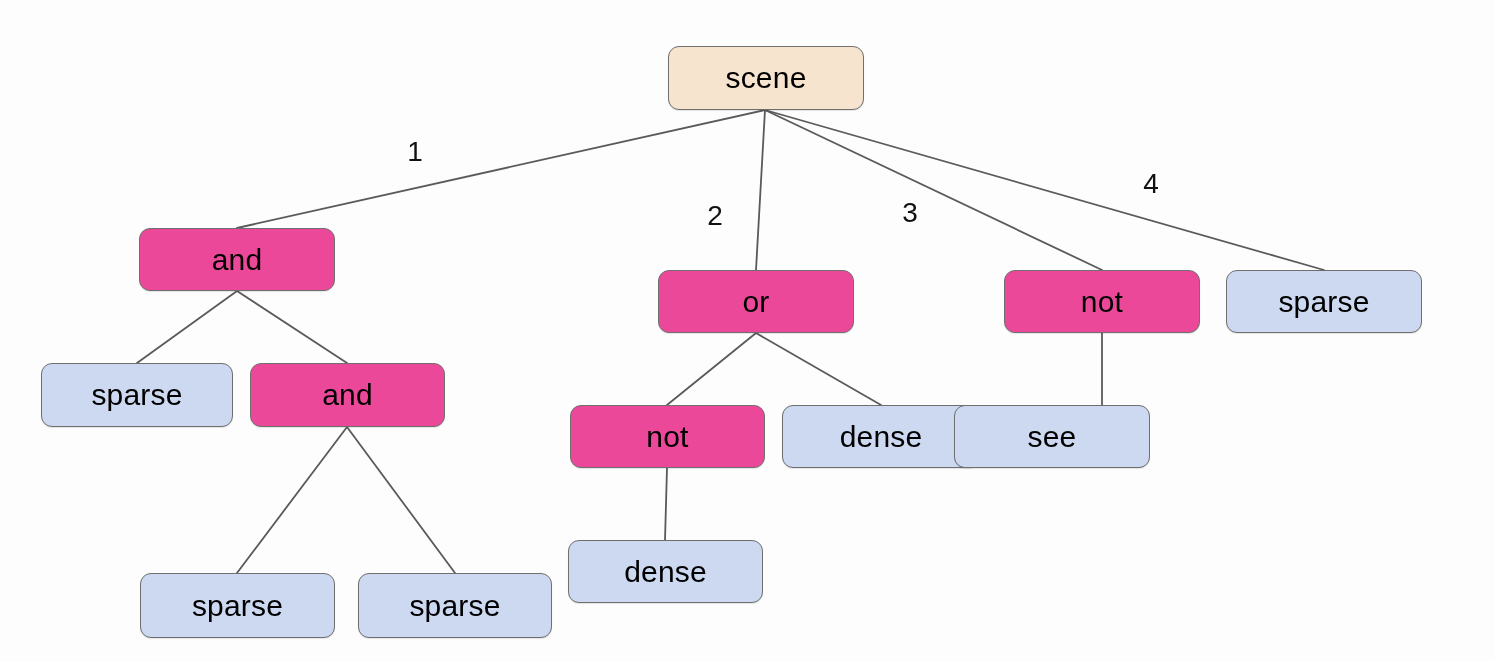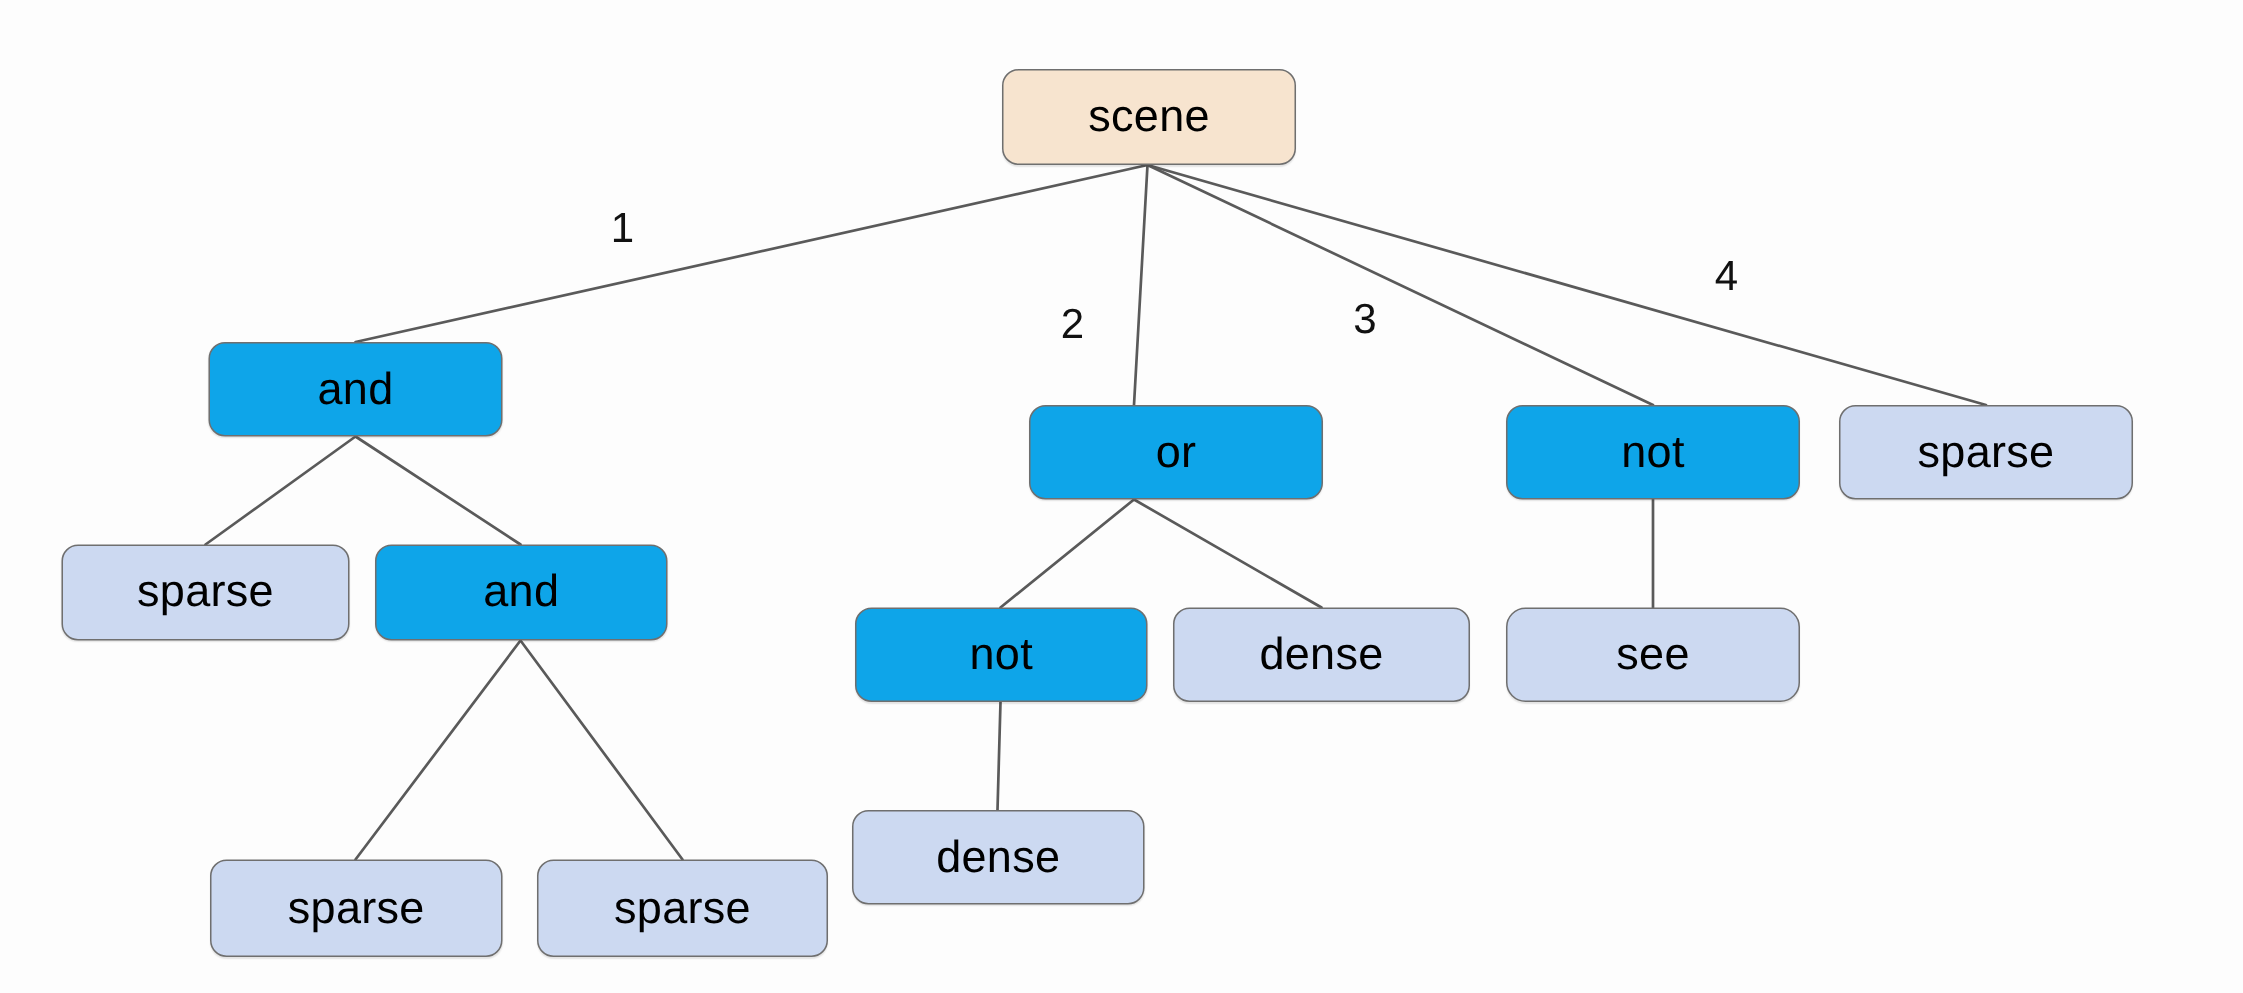--- a/index.html
+++ b/index.html
@@ -33,21 +33,21 @@
     align-items: center;
     justify-content: center;
     color: #000000;
     font-size: 30px;
     line-height: 1;
     letter-spacing: 0.2px;
     white-space: nowrap;
     box-shadow: 0 1px 1px rgba(0,0,0,0.10);
   }
   .node.root   { background: #f7e4cf; }
-  .node.op     { background: #0ea5e9; justify-content: center; }
+  .node.op     { background: #ec4899; justify-content: center; }
   .node.leaf   { background: #ccd9f1; }
   .edge-label {
     position: absolute;
     color: #111111;
     font-size: 28px;
     line-height: 1;
     white-space: nowrap;
     transform: translate(-50%, -50%);
   }
 </style>
@@ -69,42 +69,42 @@
       <line x1="667" y1="468" x2="665" y2="540" stroke="#5a5a5a" stroke-width="1.8" stroke-linecap="round"></line>
       <line x1="1102" y1="333" x2="1102" y2="405" stroke="#5a5a5a" stroke-width="1.8" stroke-linecap="round"></line>
     </svg>
   <div id="node-layer">
       <div class="node root" style="left: 668px; top: 46px; width: 196px; height: 64px;">
         <span>scene</span>
       </div>
       <div class="node op" style="left: 139px; top: 228px; width: 196px; height: 63px;">
         <span>and</span>
       </div>
-      <div class="node op" style="left: 686px; top: 270px; width: 196px; height: 63px;">
+      <div class="node op" style="left: 658px; top: 270px; width: 196px; height: 63px;">
         <span>or</span>
       </div>
       <div class="node op" style="left: 1004px; top: 270px; width: 196px; height: 63px;">
         <span>not</span>
       </div>
       <div class="node leaf" style="left: 1226px; top: 270px; width: 196px; height: 63px;">
         <span>sparse</span>
       </div>
       <div class="node leaf" style="left: 41px; top: 363px; width: 192px; height: 64px;">
         <span>sparse</span>
       </div>
       <div class="node op" style="left: 250px; top: 363px; width: 195px; height: 64px;">
         <span>and</span>
       </div>
       <div class="node op" style="left: 570px; top: 405px; width: 195px; height: 63px;">
         <span>not</span>
       </div>
       <div class="node leaf" style="left: 782px; top: 405px; width: 198px; height: 63px;">
         <span>dense</span>
       </div>
-      <div class="node leaf" style="left: 1004px; top: 405px; width: 196px; height: 63px; border-radius: 13px;">
+      <div class="node leaf" style="left: 954px; top: 405px; width: 196px; height: 63px;">
         <span>see</span>
       </div>
       <div class="node leaf" style="left: 568px; top: 540px; width: 195px; height: 63px;">
         <span>dense</span>
       </div>
       <div class="node leaf" style="left: 140px; top: 573px; width: 195px; height: 65px;">
         <span>sparse</span>
       </div>
       <div class="node leaf" style="left: 358px; top: 573px; width: 194px; height: 65px;">
         <span>sparse</span>

